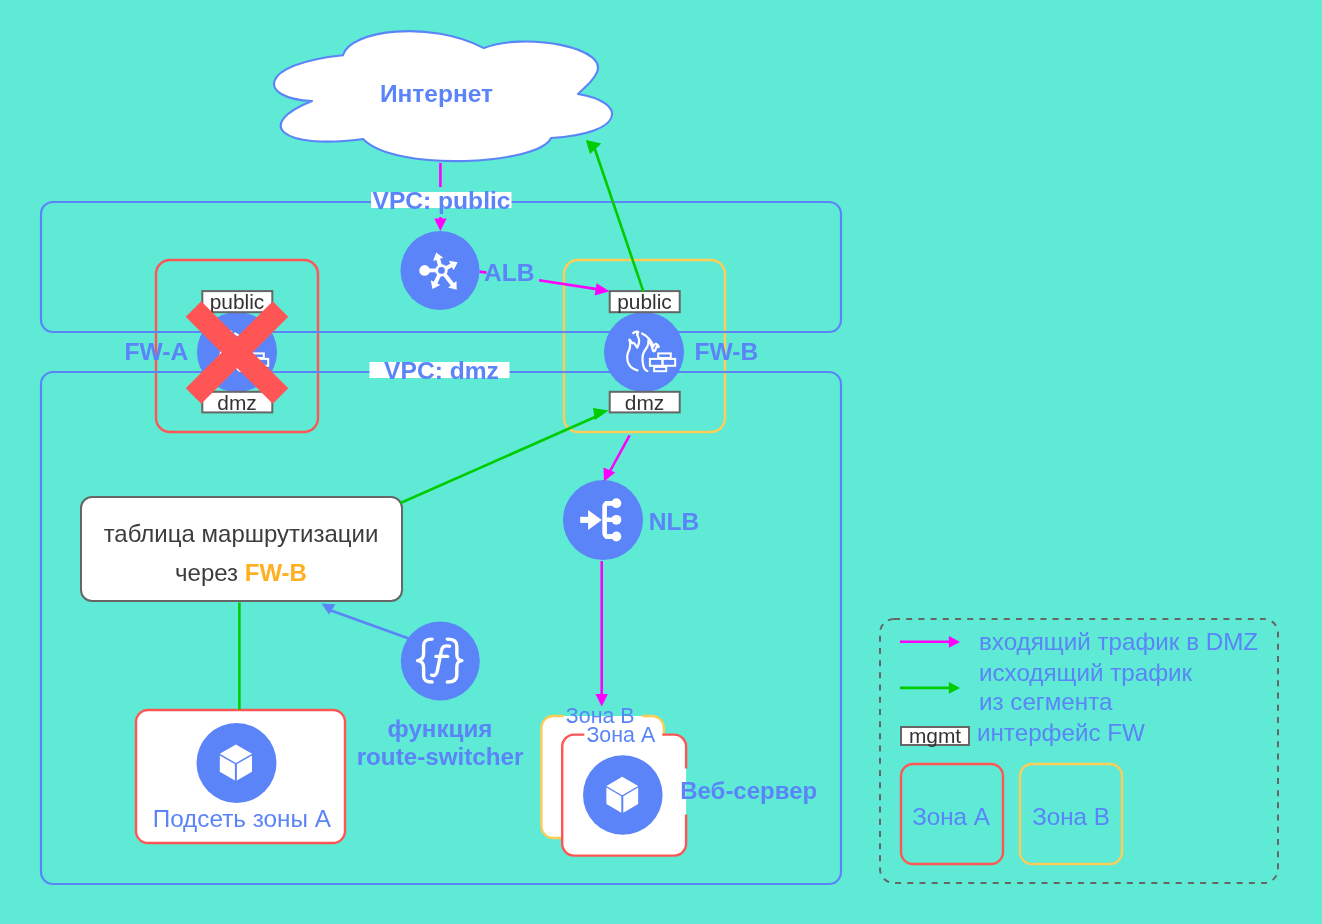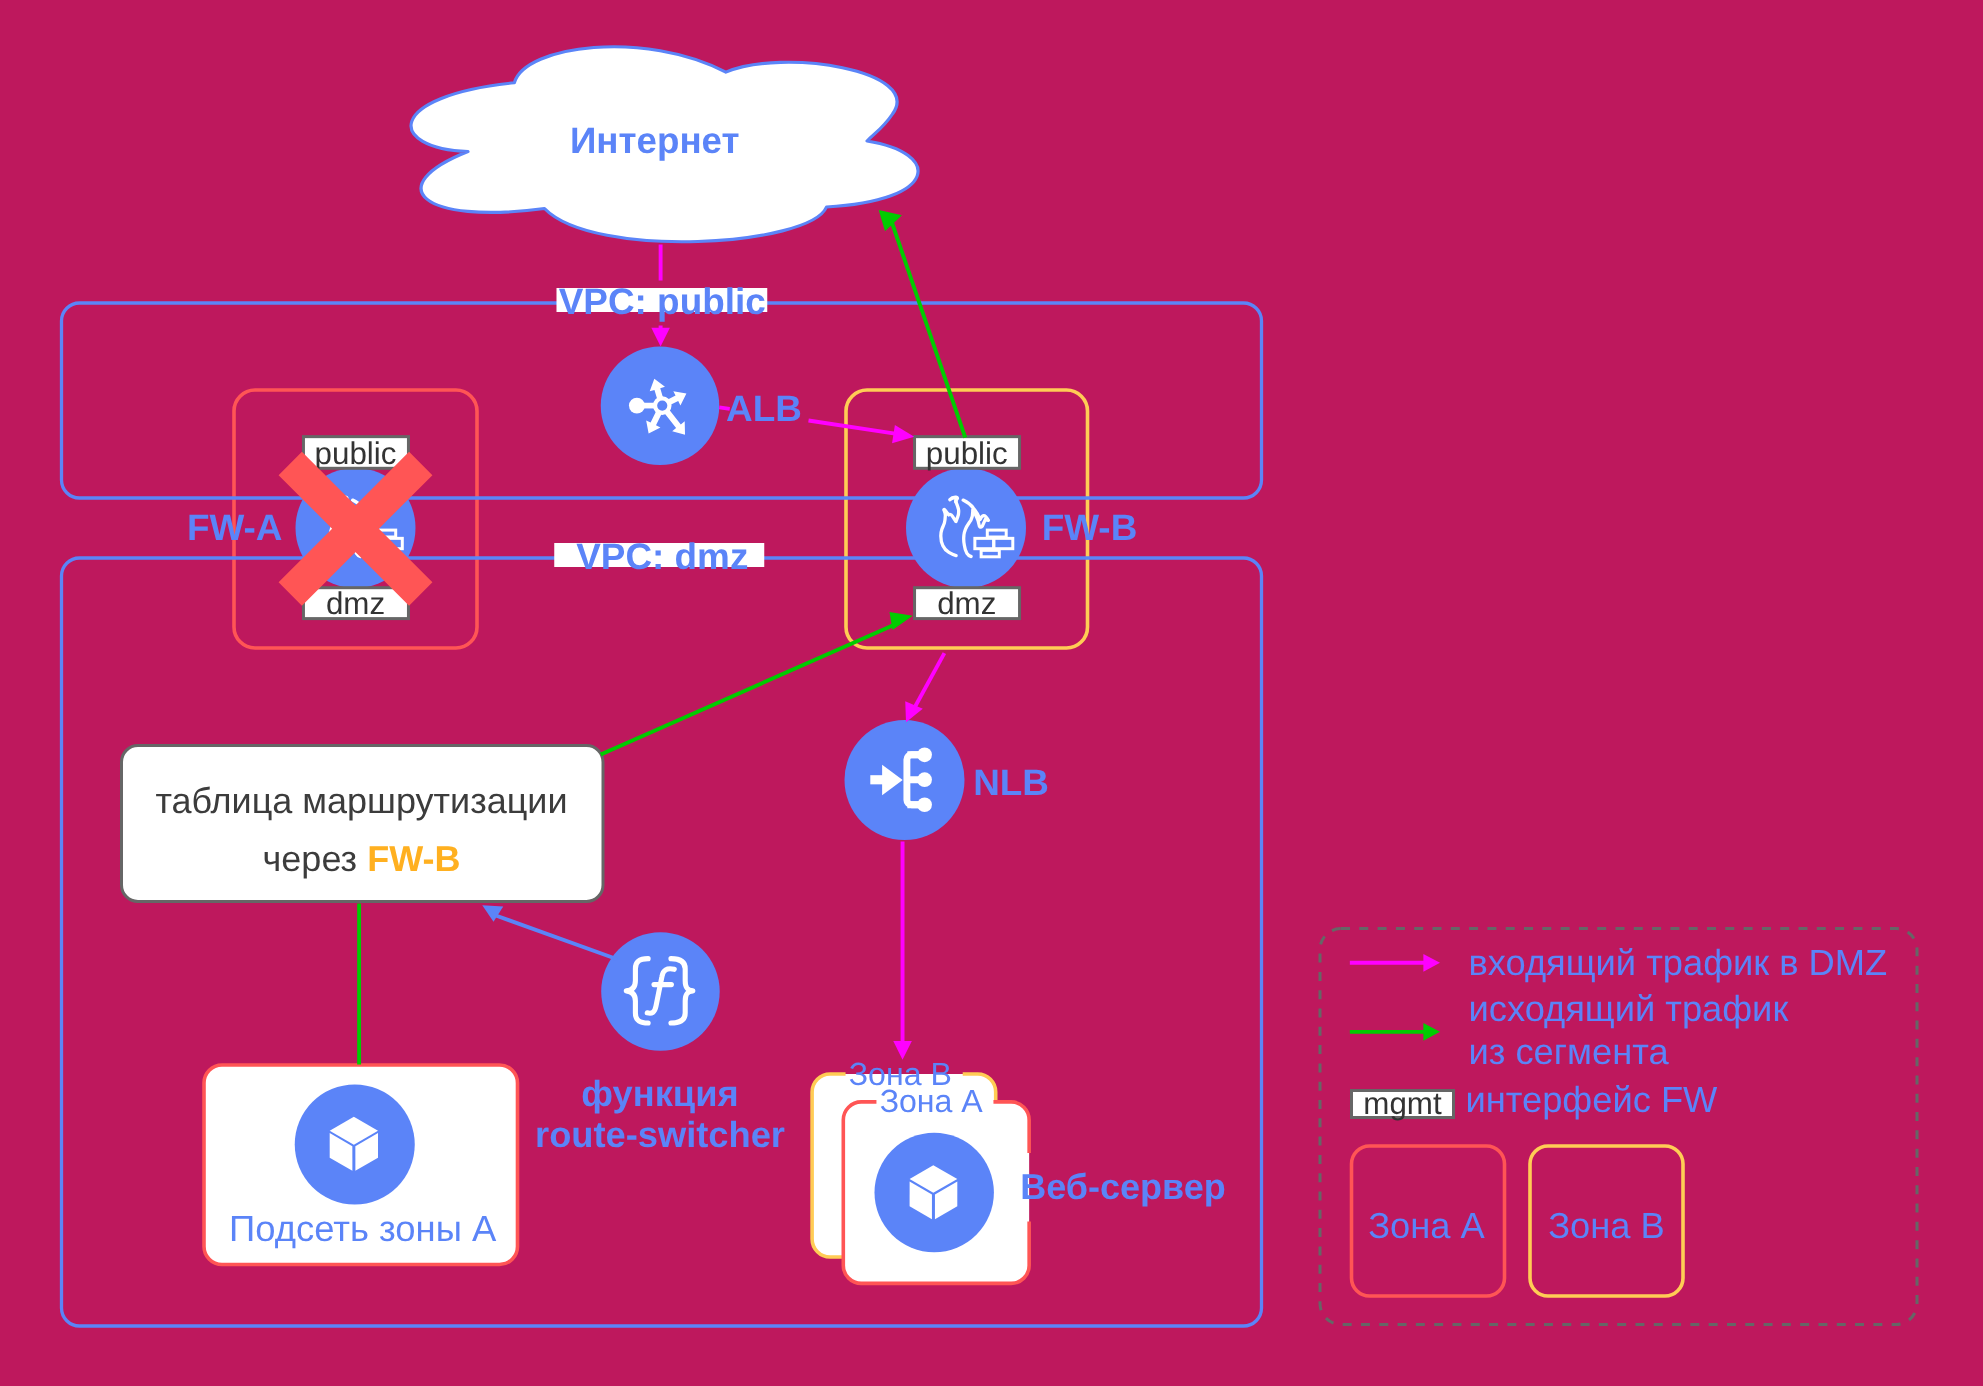--- a/index.html
+++ b/index.html
@@ -1,18 +1,18 @@
 <!DOCTYPE html>
 <html><head>
 <meta charset="utf-8">
 
 <style>
   html,body{margin:0;padding:0;background:#ffffff;}
   body{width:1322px;height:924px;font-family:"Liberation Sans",sans-serif;overflow:hidden;}
-  #stage{position:relative;width:1322px;height:924px;background:#be185d;}
+  #stage{position:relative;width:1322px;height:924px;background:#5eead4;}
   svg#scene{position:absolute;left:0;top:0;width:1322px;height:924px;display:block;}
   text{font-family:"Liberation Sans",sans-serif;}
 </style>
 </head>
 <body>
 
 <div id="stage">
 <svg id="scene" viewBox="0 0 1322 924" xmlns="http://www.w3.org/2000/svg">
 
   <g>

